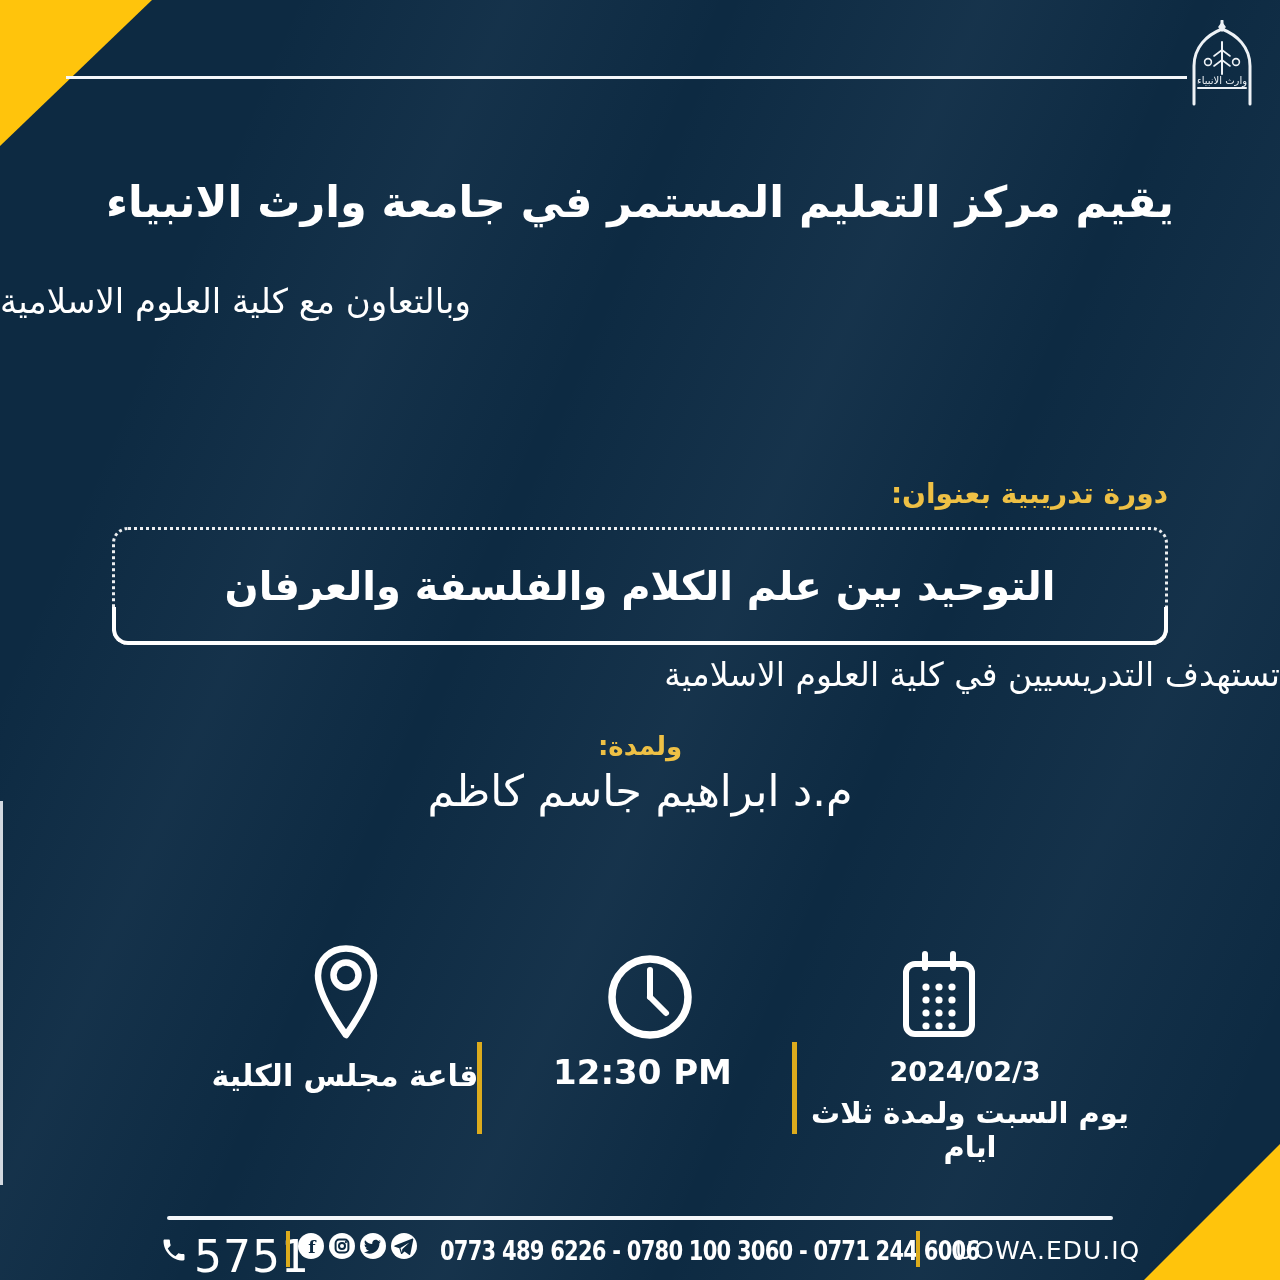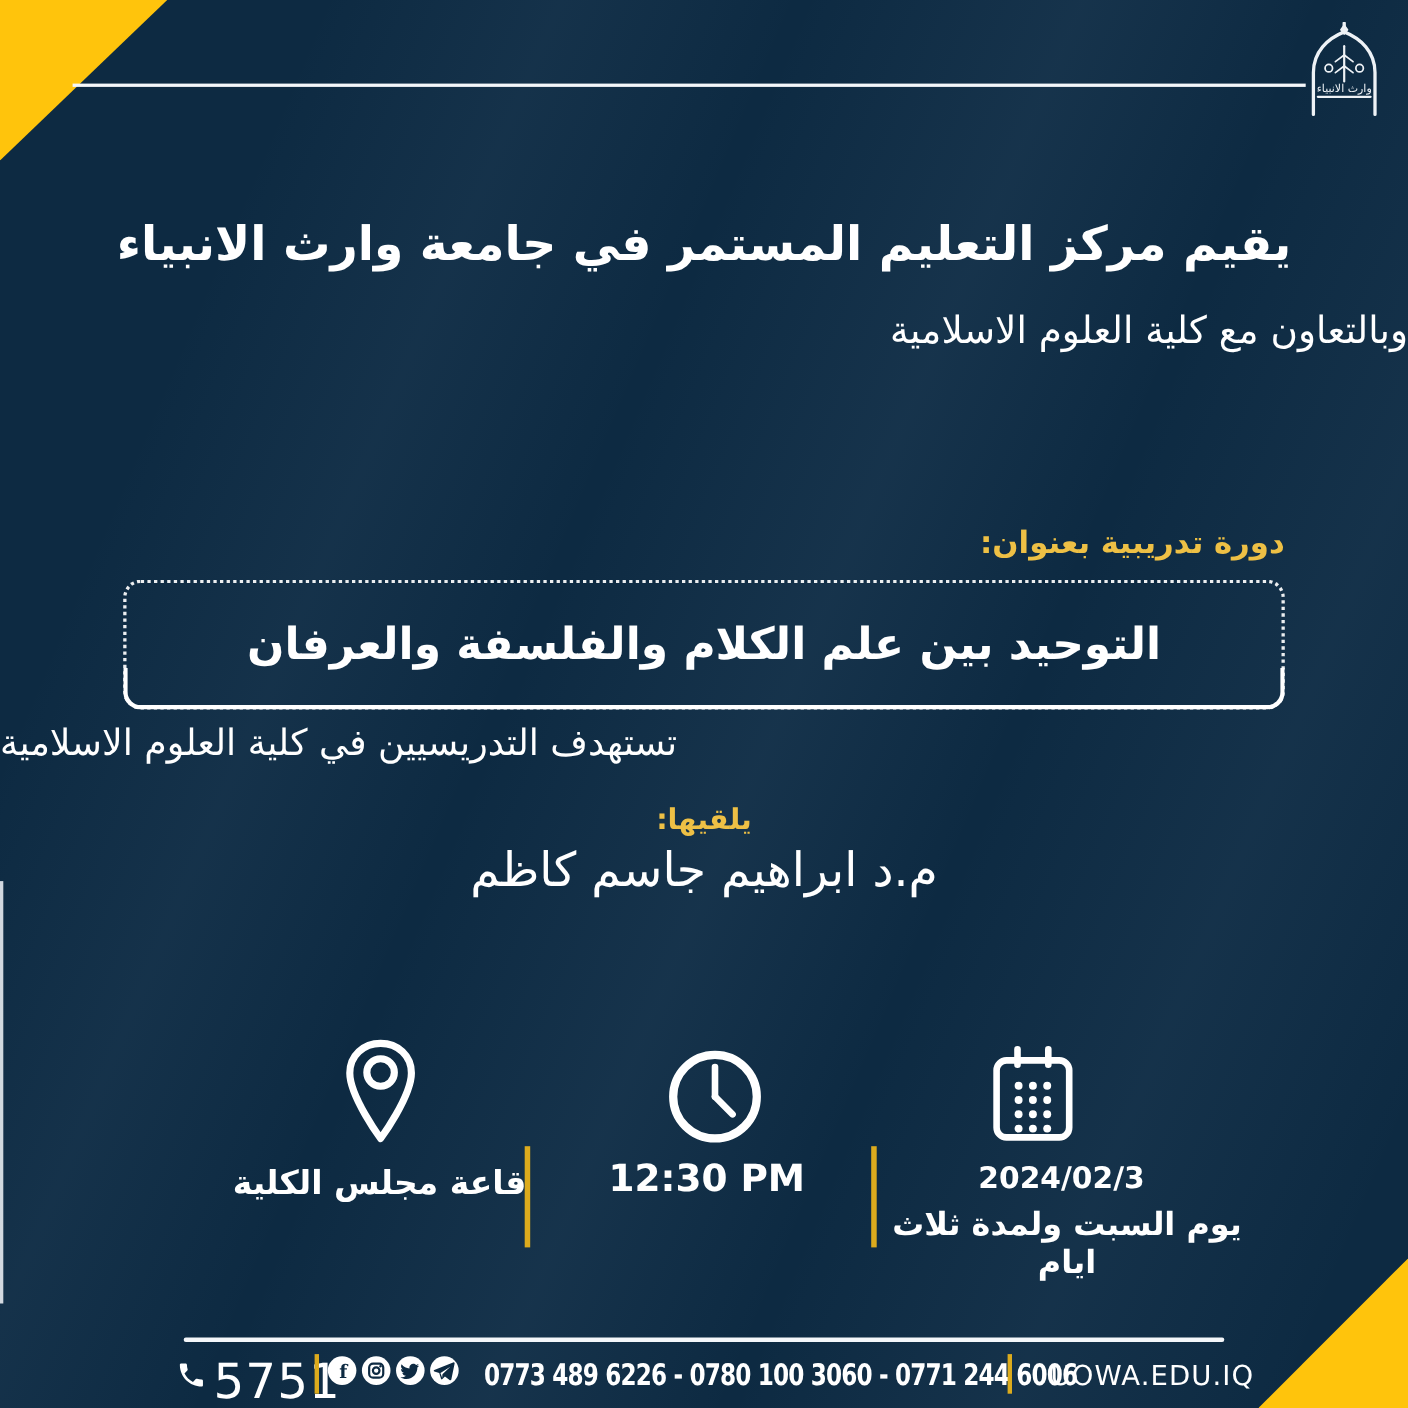--- a/index.html
+++ b/index.html
@@ -21,34 +21,34 @@
   
   .tri-tl{left:0;top:0;width:152px;height:146px;background:var(--accent,#ffc40c);
     clip-path:polygon(0 0,100% 0,0 100%);}
   .tri-br{right:0;bottom:0;width:136px;height:136px;background:var(--accent,#ffc40c);
     clip-path:polygon(100% 0,100% 100%,0 100%);}
   
   .top-line{left:66px;top:76px;width:1121px;height:3px;background:#f4f7fa;}
   .left-strip{left:0;top:801px;width:3px;height:384px;background:rgba(244,247,250,.85);}
   .footer-line{left:167px;top:1216px;width:946px;height:4px;background:#f4f7fa;border-radius:2px;}
   
-  .h1{left:0;top:196px;width:1280px;text-align:center;font-size:43px;font-weight:600;
+  .h1{left:0;top:176px;width:1280px;text-align:center;font-size:43px;font-weight:600;
       letter-spacing:0;line-height:1.25;}
-  .h2{left:0;top:281px;width:1280px;text-align:right;font-size:34px;font-weight:500;}
+  .h2{left:0;top:281px;width:1280px;text-align:left;font-size:34px;font-weight:500;}
   
   .course-label{right:112px;top:477px;width:600px;text-align:right;
       color:var(--gold,#eec045);font-size:28px;font-weight:600;}
   .title-box{left:112px;top:527px;width:1050px;height:112px;
       border:3px dotted rgba(255,255,255,.92);border-radius:16px;}
   .title-box::after{content:"";position:absolute;left:-3px;right:-3px;bottom:-3px;height:34px;
       border:4px solid #fff;border-top:none;border-radius:0 0 16px 16px;}
   .title-box .title{position:absolute;left:0;top:0;width:100%;height:100%;
       display:flex;align-items:center;justify-content:center;
       font-size:40px;font-weight:bold;}
-  .audience{left:0;top:655px;width:1280px;text-align:left;font-size:33px;}
+  .audience{left:0;top:655px;width:1280px;text-align:right;font-size:33px;}
   .lect-label{left:0;top:731px;width:1280px;text-align:center;
       color:var(--gold,#eec045);font-size:26px;font-weight:600;}
   .lect-name{left:0;top:766px;width:1280px;text-align:center;font-size:43px;font-weight:500;}
   
   .ydiv{width:5px;height:92px;background:#dcab1d;top:1042px;}
   .loc-label{left:175px;top:1058px;width:340px;text-align:center;font-size:30px;font-weight:600;}
   .time-value{left:495px;top:1052px;width:295px;text-align:center;font-size:34px;font-weight:bold;}
   .time-label{left:488px;top:1096px;width:305px;text-align:center;font-size:29px;font-weight:600;}
   .date-value{left:815px;top:1056px;width:300px;text-align:center;font-size:27px;font-weight:bold;}
   .date-label{left:800px;top:1096px;width:340px;text-align:center;font-size:29px;font-weight:600;}
@@ -89,21 +89,21 @@
   </div>
 
   <div class="abs h1" dir="rtl">يقيم مركز التعليم المستمر في جامعة وارث الانبياء</div>
   <div class="abs h2" dir="rtl">وبالتعاون مع كلية العلوم الاسلامية</div>
 
   <div class="abs course-label" dir="rtl">دورة تدريبية بعنوان:</div>
   <div class="abs title-box">
     <div class="title" dir="rtl">التوحيد بين علم الكلام والفلسفة والعرفان</div>
   </div>
   <div class="abs audience" dir="rtl">تستهدف التدريسيين في كلية العلوم الاسلامية</div>
-  <div class="abs lect-label" dir="rtl">يلقيها:</div>
+  <div class="abs lect-label" dir="rtl">ولمدة:</div>
   <div class="abs lect-name" dir="rtl">م.د ابراهيم جاسم كاظم</div>
 
   <div class="abs" style="left:309px;top:944px;">
     <svg width="74" height="96" viewBox="0 0 74 96">
       <g stroke="#fff" fill="none" stroke-width="6.5" stroke-linecap="round" stroke-linejoin="round">
         <path d="M37,91 C37,91 9,53 9,31.5 C9,15.5 21.5,4.5 37,4.5 C52.5,4.5 65,15.5 65,31.5 C65,53 37,91 37,91 Z"></path>
         <circle cx="37" cy="31" r="12.5"></circle>
       </g>
     </svg>
   </div>

